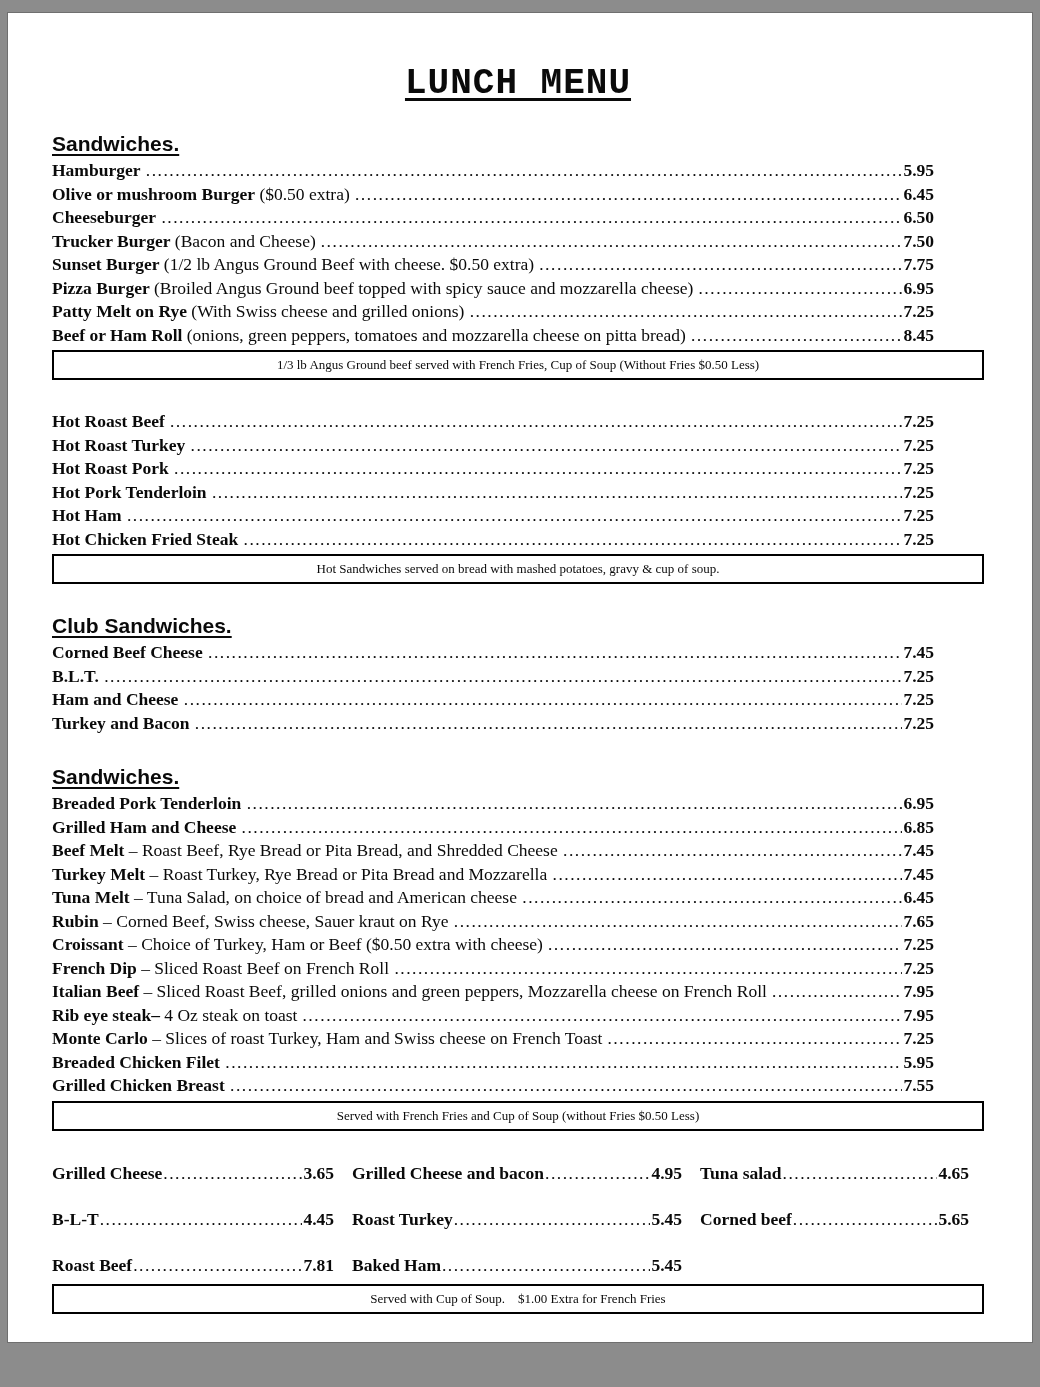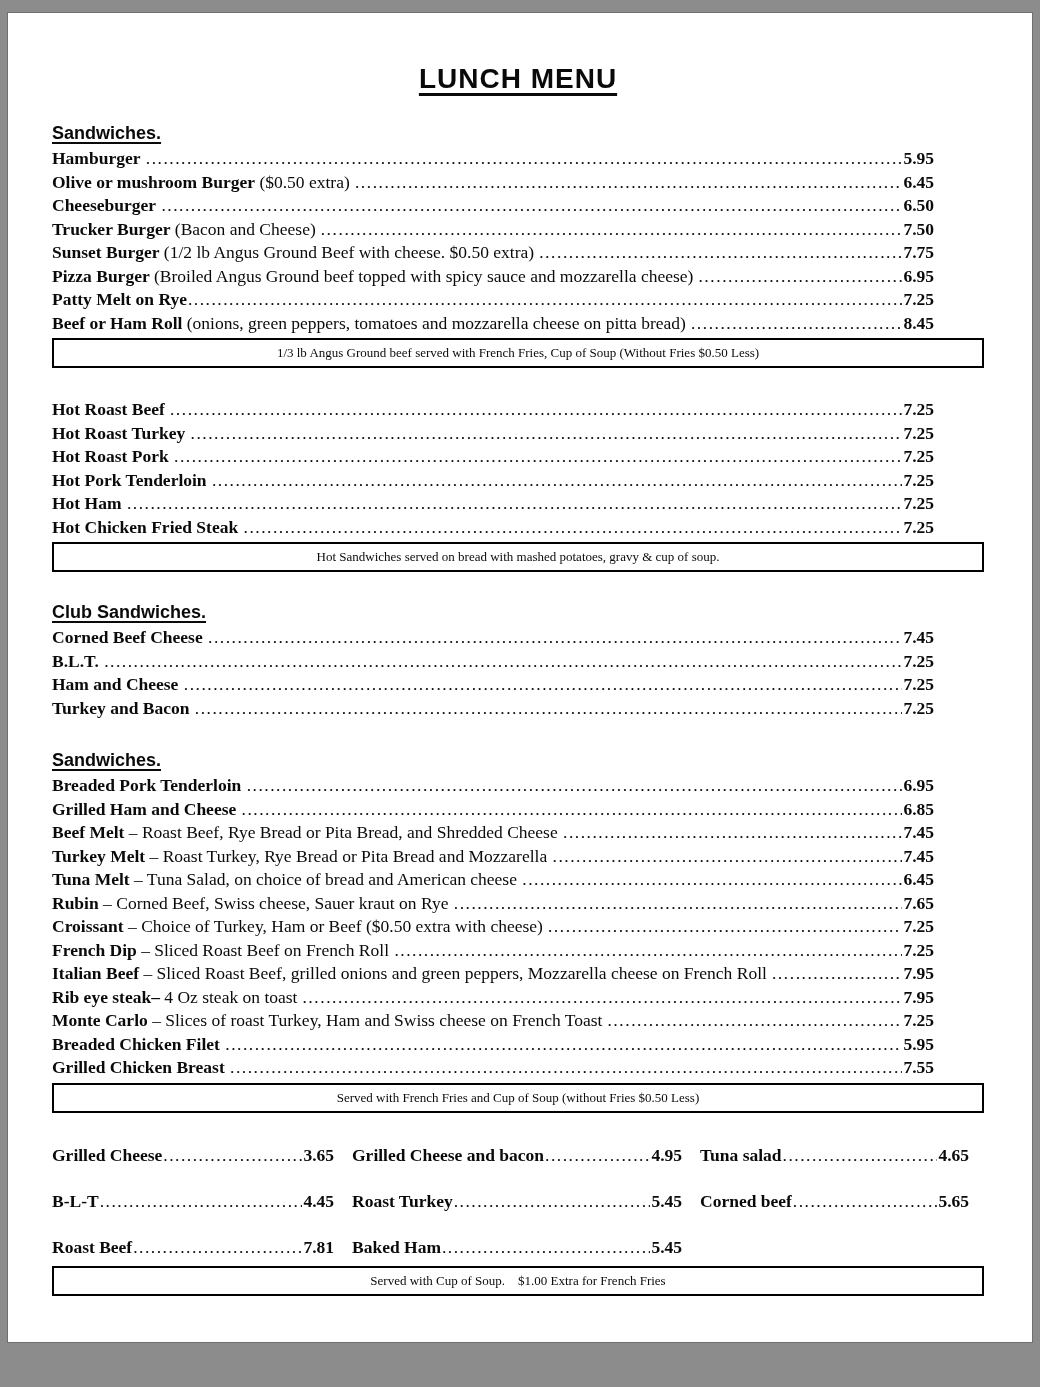--- a/index.html
+++ b/index.html
@@ -13,34 +13,34 @@
   }
   .page {
     position:absolute;
     left:7px; right:7px; top:12px; bottom:44px;
     background:#ffffff;
     border:1px solid #6f6f6f;
     padding:50px 48px 0 44px;
     overflow:hidden;
   }
   .title {
-    font-family:Liberation Sans, sans-serif;
-    font-size:28px;
+    font-family:Liberation Mono, monospace;
+    font-size:36px;
     font-weight:bold;
     text-align:center;
     text-decoration:underline;
     text-decoration-thickness:3px;
     text-underline-offset:5px;
     letter-spacing:1px;
     margin-bottom:28px;
   }
   .menu-section { margin-bottom:30px; }
   .section-heading {
     font-family:"Liberation Sans", sans-serif;
-    font-size:18px;
+    font-size:21px;
     font-weight:bold;
     text-decoration:underline;
     text-decoration-thickness:2px;
     text-underline-offset:3px;
     margin-bottom:3px;
   }
   .items { padding-right:50px;text-align:center; }
   .item-row {
     display:flex;
     align-items:baseline;
@@ -131,20 +131,21 @@
 
   <div class="item-row">
     <span class="item-name">Pizza Burger</span>
     <span class="item-desc"> (Broiled Angus Ground beef topped with spicy sauce and mozzarella cheese) …</span>
     <span class="dots">....................................................................................................................................................................................................................................................................</span>
     <span class="item-price">6.95</span>
   </div>
 
   <div class="item-row">
     <span class="item-name">Patty Melt on Rye</span>
+    <span class="item-desc"> (With Swiss cheese and grilled onions) </span>
     <span class="dots">....................................................................................................................................................................................................................................................................</span>
     <span class="item-price">7.25</span>
   </div>
 
   <div class="item-row">
     <span class="item-name">Beef or Ham Roll</span>
     <span class="item-desc"> (onions, green peppers, tomatoes and mozzarella cheese on pitta bread) …</span>
     <span class="dots">....................................................................................................................................................................................................................................................................</span>
     <span class="item-price">8.45</span>
   </div>

